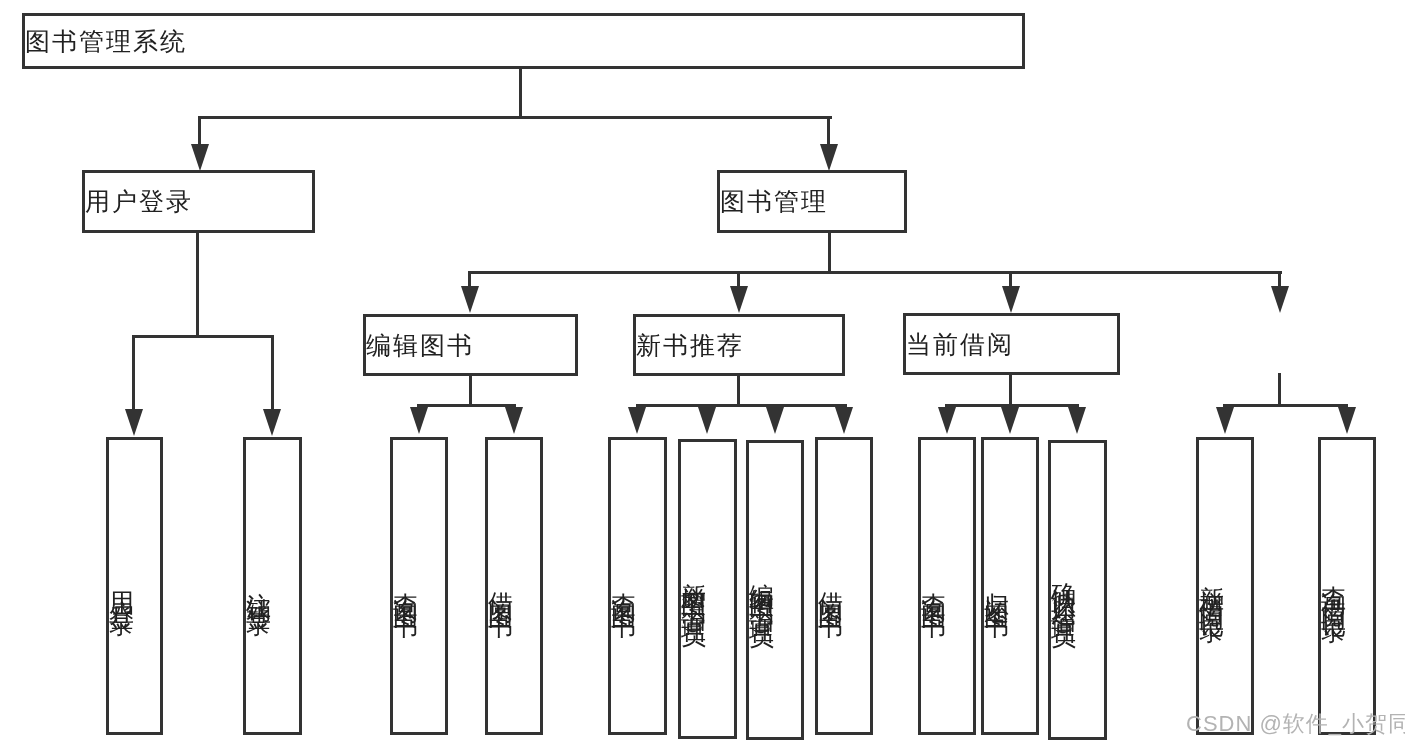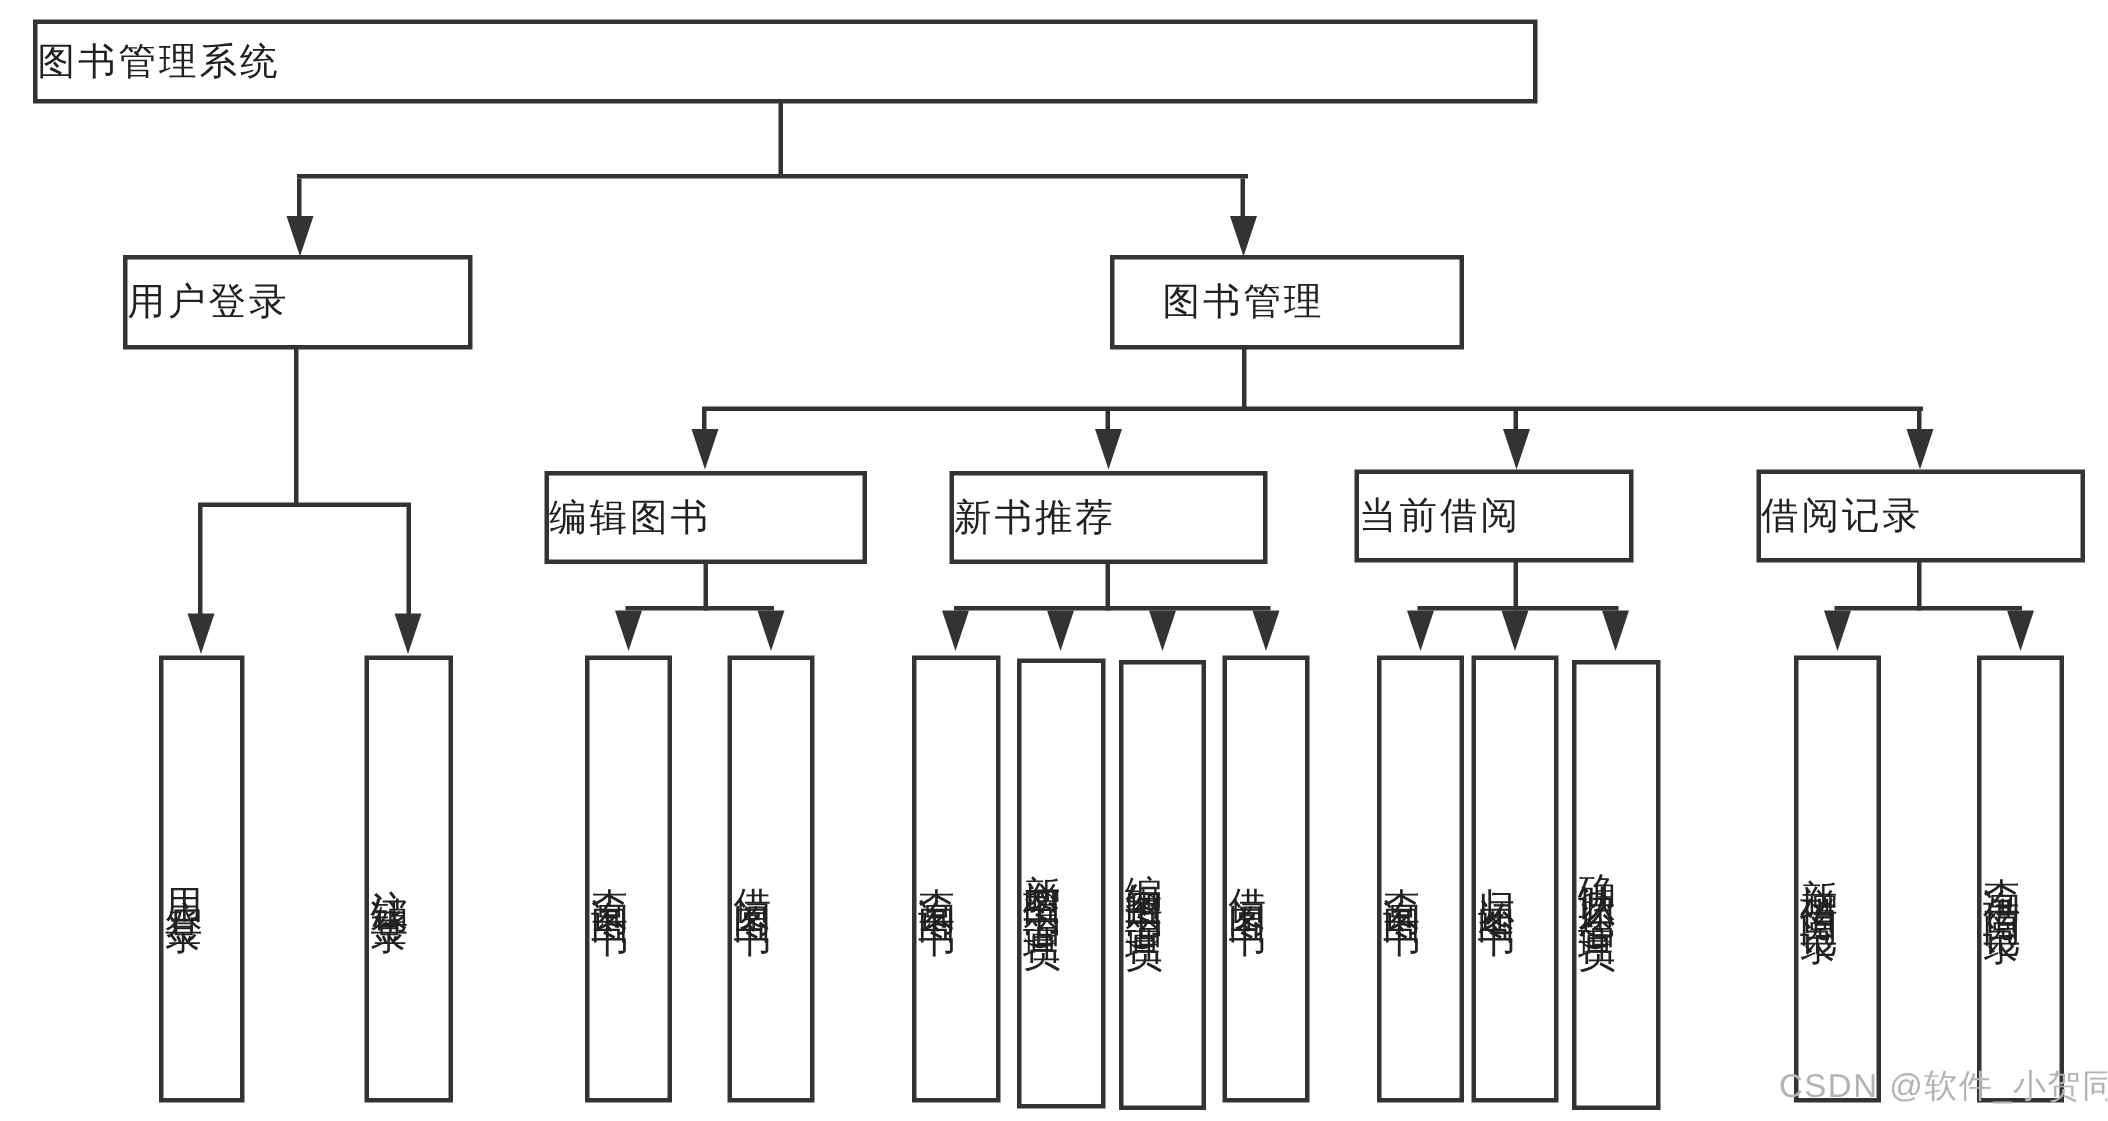--- a/index.html
+++ b/index.html
@@ -43,21 +43,21 @@
   <div class="line" style="left:519px;top:68px;width:3px;height:50px;"></div>
   <div class="line" style="left:198px;top:116px;width:634px;height:3px;"></div>
   <div class="line" style="left:198px;top:119px;width:3px;height:26px;"></div>
   <div class="arrow" style="left:191px;top:144px;"></div>
   <div class="line" style="left:827px;top:119px;width:3px;height:26px;"></div>
   <div class="arrow" style="left:820px;top:144px;"></div>
 
   <div class="box" style="left:82px;top:170px;width:233px;height:63px;">
     <span class="hlabel">用户登录</span>
   </div>
-  <div class="box" style="left:740px;top:170px;width:236px;height:63px;padding-left:32px;">
+  <div class="box" style="left:717px;top:170px;width:190px;height:63px;">
     <span class="hlabel">图书管理</span>
   </div>
 
   <div class="line" style="left:196px;top:231px;width:3px;height:106px;"></div>
   <div class="line" style="left:132px;top:335px;width:142px;height:3px;"></div>
   <div class="line" style="left:132px;top:338px;width:3px;height:72px;"></div>
   <div class="arrow" style="left:125px;top:409px;"></div>
   <div class="line" style="left:271px;top:338px;width:3px;height:72px;"></div>
   <div class="arrow" style="left:263px;top:409px;"></div>
 
@@ -71,25 +71,22 @@
   <div class="arrow" style="left:1002px;top:286px;"></div>
   <div class="line" style="left:1278px;top:274px;width:3px;height:13px;"></div>
   <div class="arrow" style="left:1271px;top:286px;"></div>
 
   <div class="box" style="left:363px;top:314px;width:215px;height:62px;">
     <span class="hlabel">编辑图书</span>
   </div>
   <div class="box" style="left:633px;top:314px;width:212px;height:62px;">
     <span class="hlabel">新书推荐</span>
   </div>
-  <div class="box" style="left:903px;top:313px;width:186px;height:62px;">
+  <div class="box" style="left:903px;top:313px;width:217px;height:62px;">
     <span class="hlabel">当前借阅</span>
-  </div>
-  <div class="box" style="left:1171px;top:313px;width:219px;height:62px;">
-    <span class="hlabel">借阅记录</span>
   </div>
 
   <div class="line" style="left:469px;top:374px;width:3px;height:33px;"></div>
   <div class="line" style="left:417px;top:404px;width:99px;height:3px;"></div>
   <div class="arrow" style="left:410px;top:407px;"></div>
   <div class="arrow" style="left:505px;top:407px;"></div>
 
   <div class="line" style="left:737px;top:374px;width:3px;height:33px;"></div>
   <div class="line" style="left:636px;top:404px;width:211px;height:3px;"></div>
   <div class="arrow" style="left:628px;top:407px;"></div>

